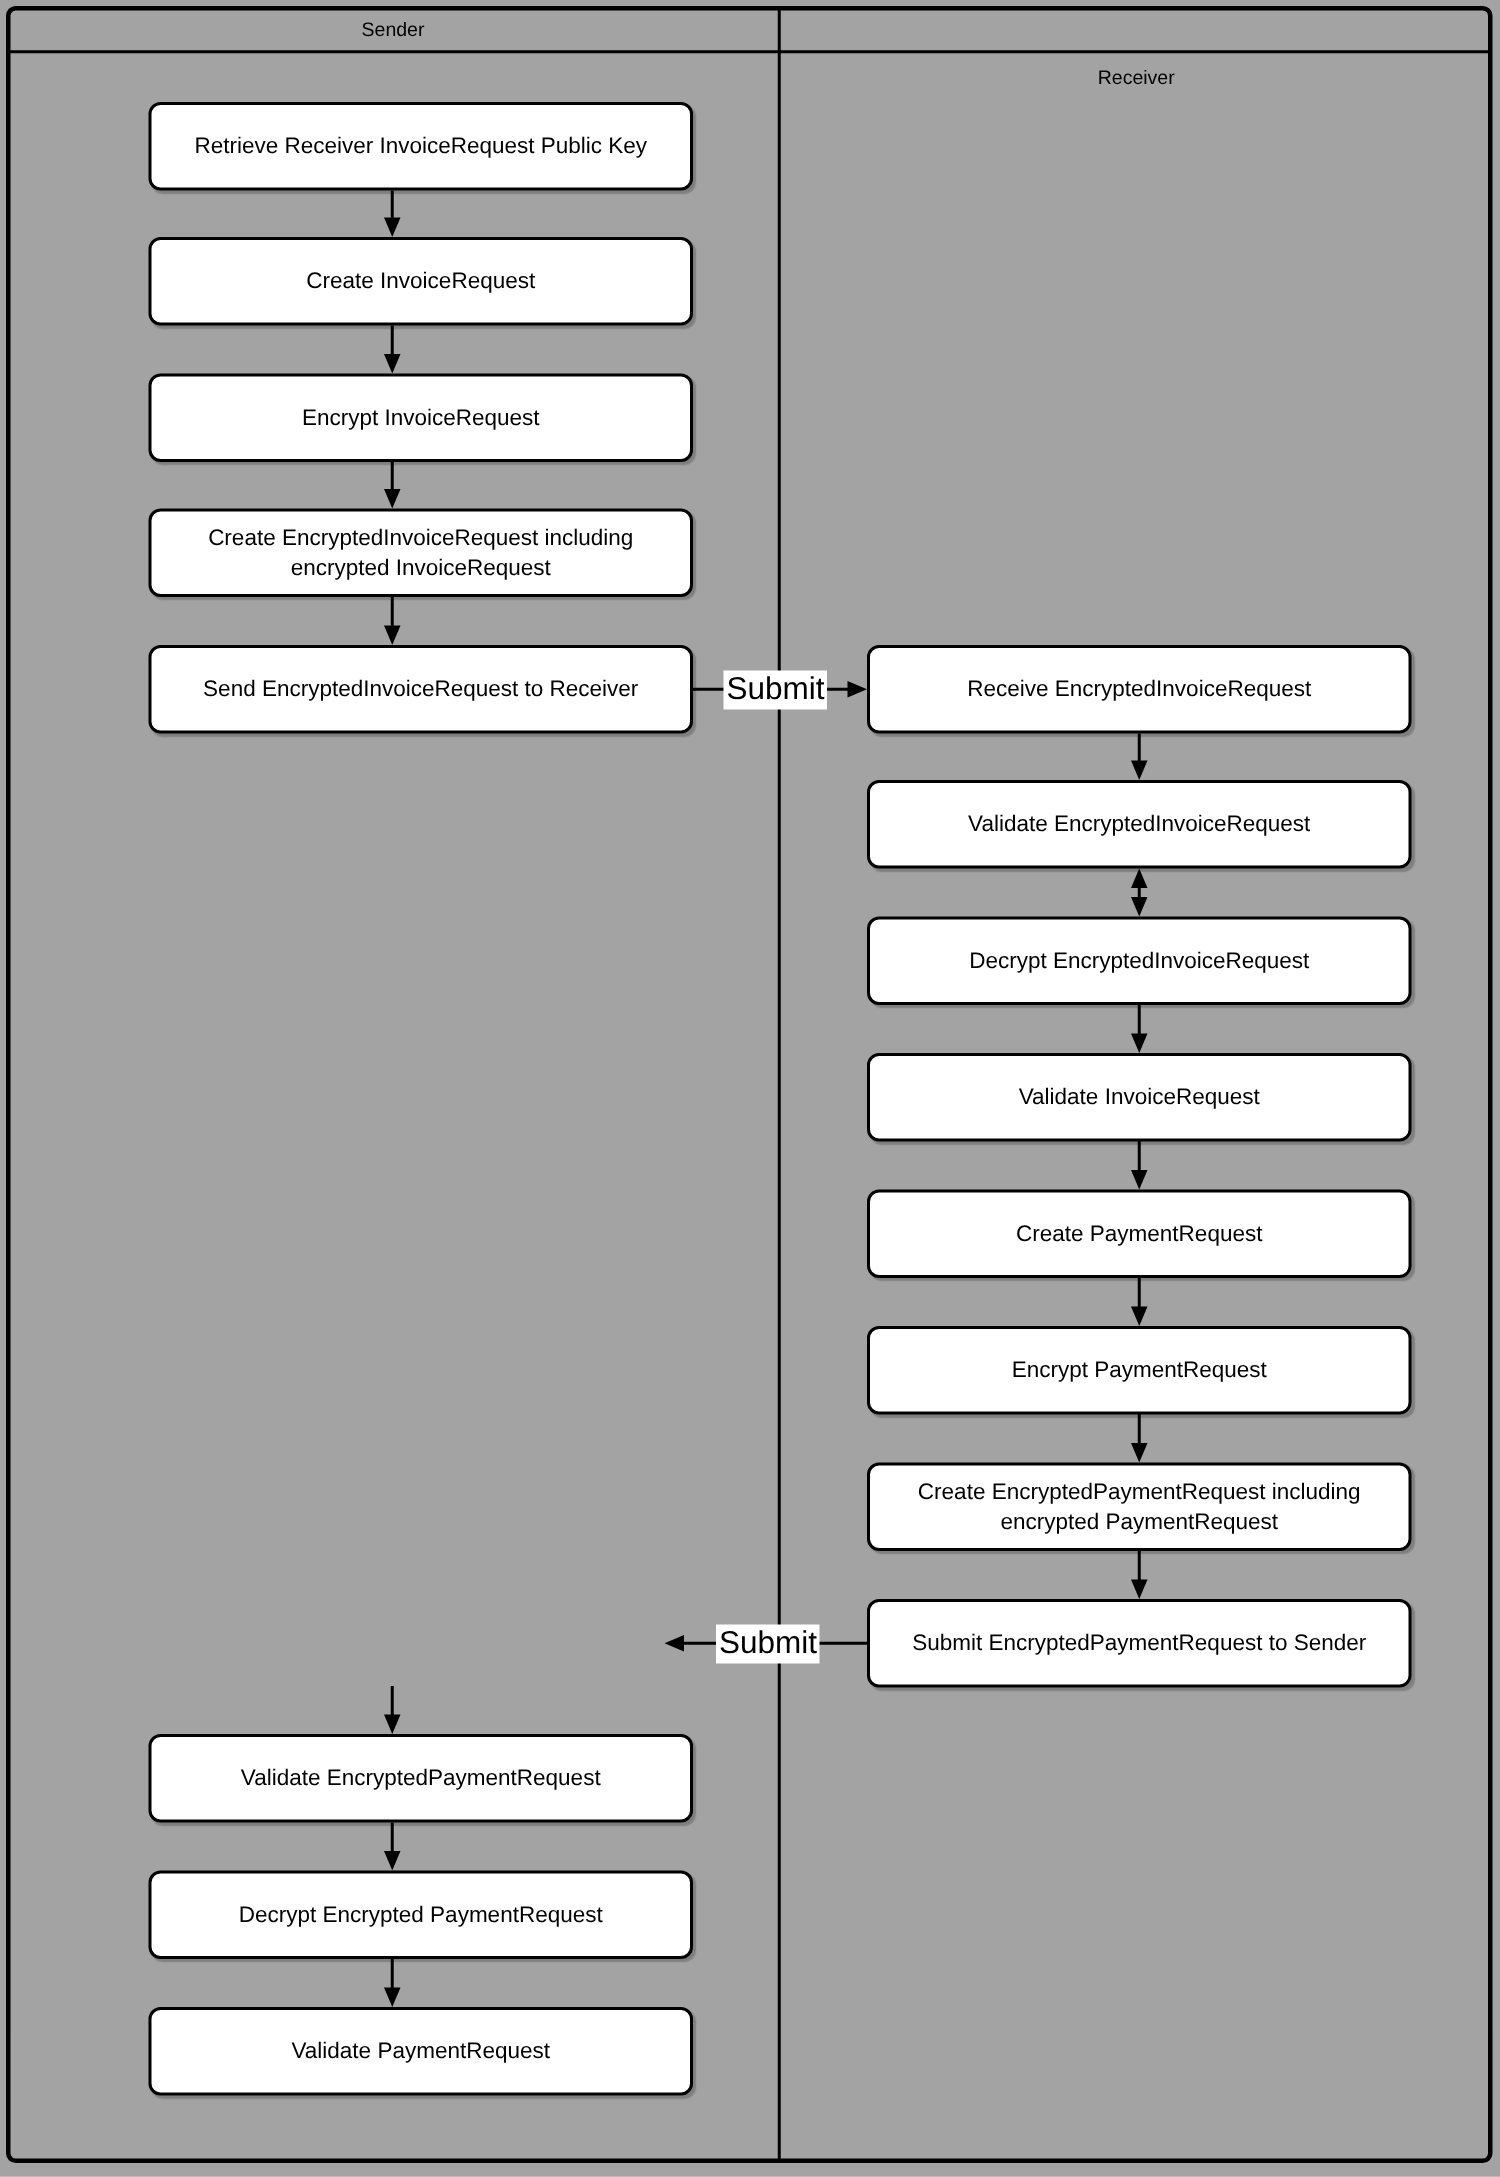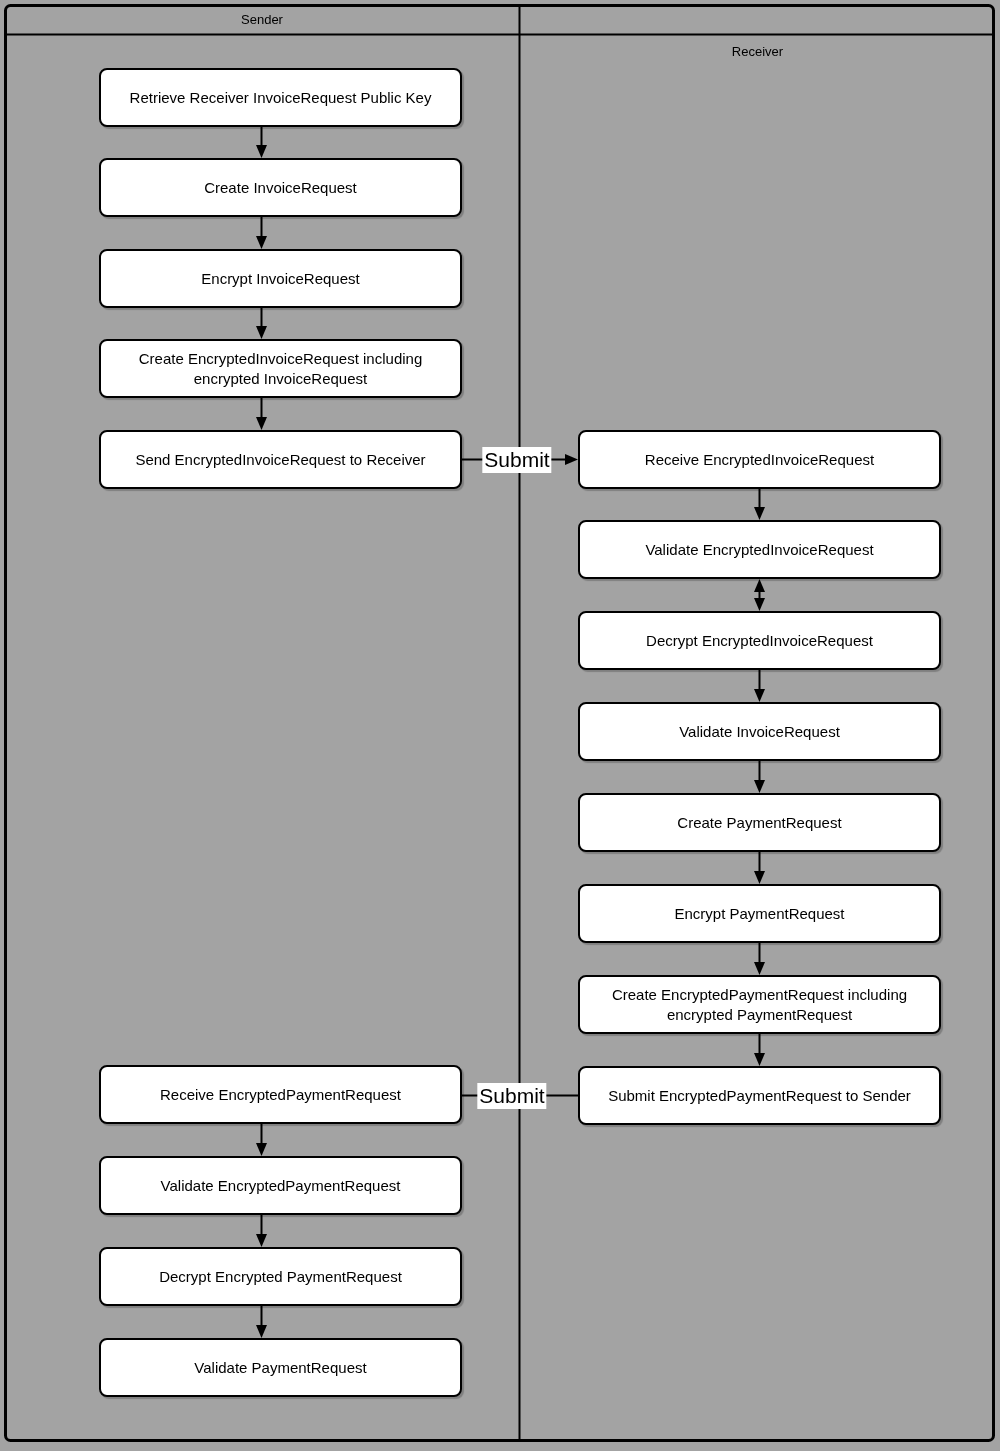--- a/index.html
+++ b/index.html
@@ -132,23 +132,20 @@
     </div>
   <div class="node sender" style="top:249px">
       <span>Encrypt InvoiceRequest</span>
     </div>
   <div class="node sender" style="top:339px">
       <span>Create EncryptedInvoiceRequest including encrypted InvoiceRequest</span>
     </div>
   <div class="node sender" style="top:430px">
       <span>Send EncryptedInvoiceRequest to Receiver</span>
     </div>
-  <div class="node sender" style="top:1065px">
-      <span>Receive EncryptedPaymentRequest</span>
-    </div>
   <div class="node sender" style="top:1156px">
       <span>Validate EncryptedPaymentRequest</span>
     </div>
   <div class="node sender" style="top:1247px">
       <span>Decrypt Encrypted PaymentRequest</span>
     </div>
   <div class="node sender" style="top:1338px">
       <span>Validate PaymentRequest</span>
     </div>
 

